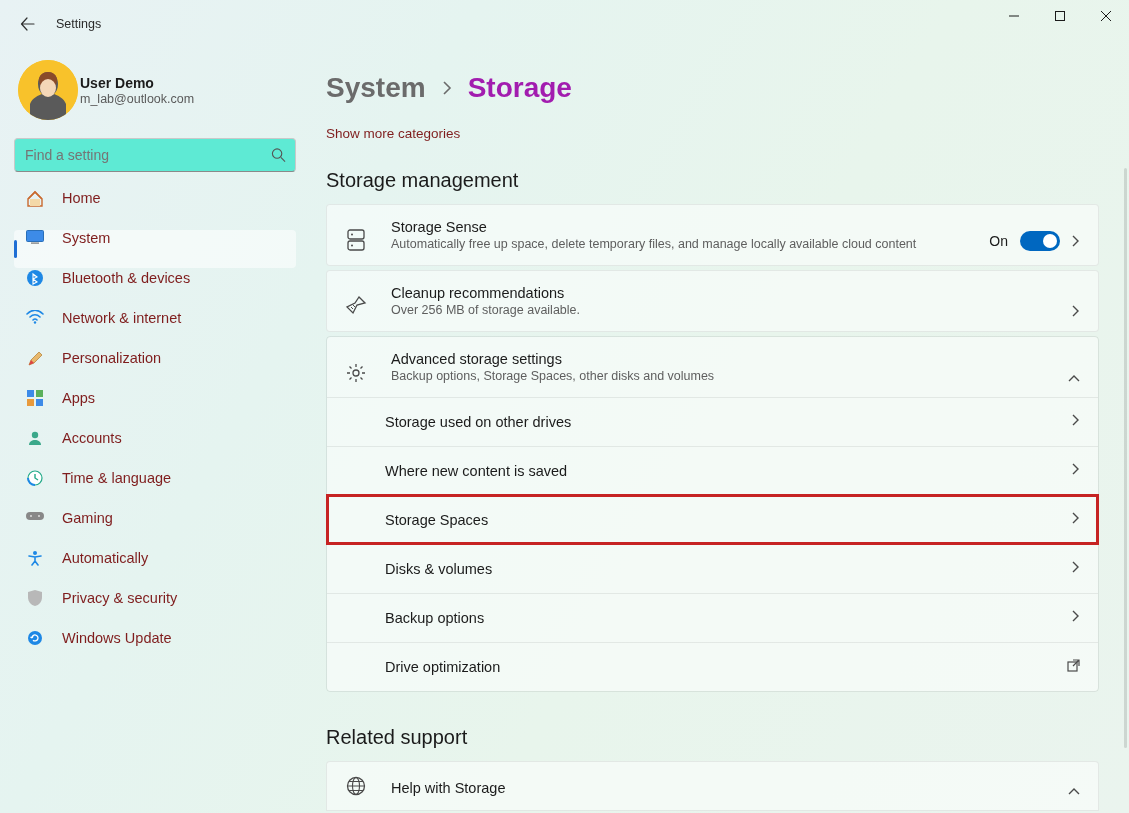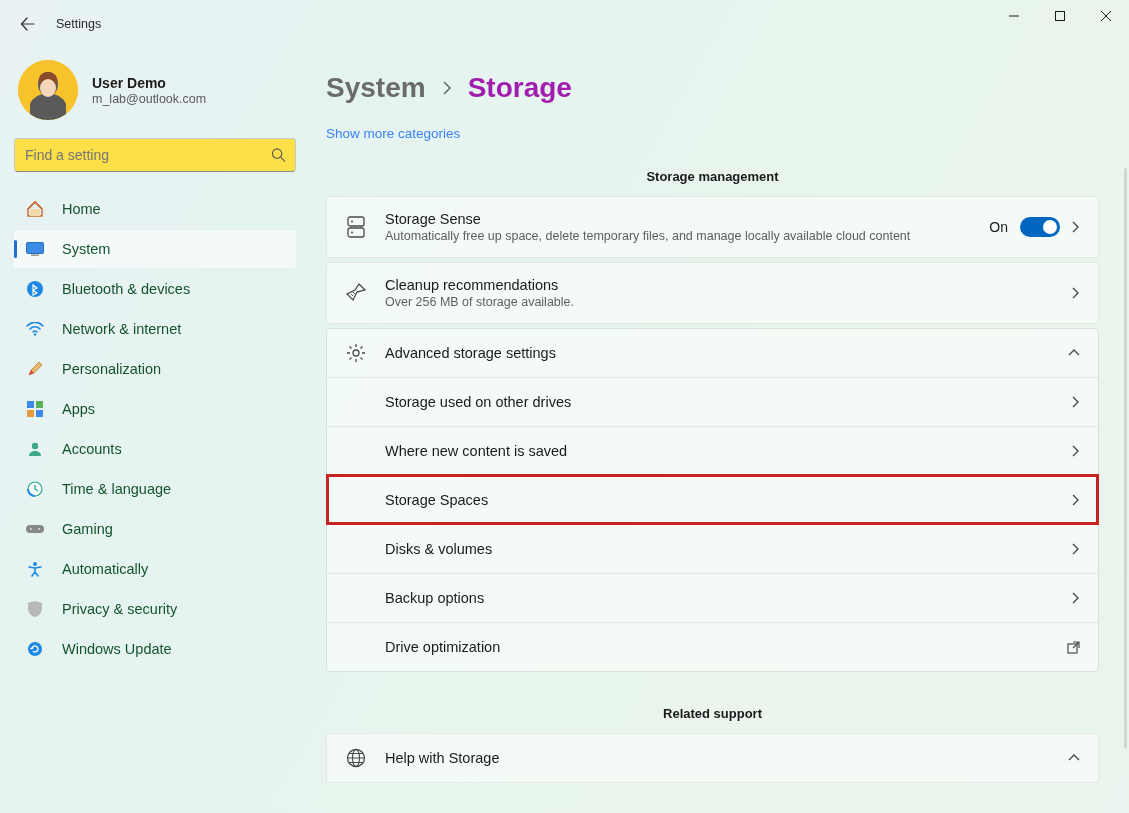--- a/index.html
+++ b/index.html
@@ -38,21 +38,21 @@
     height: calc(100% - 48px);
   }
   .sidebar {
     width: 310px;
     padding: 8px 14px 0 14px;
     flex-shrink:0;
   }
   .profile {
     display:flex;
     align-items:center;
-    gap:14px;
+    gap:2px;
     padding: 4px 4px 18px 4px;
   }
   .avatar {
     width:60px; height:60px; border-radius:50%;
     background: #f8c22b;
     overflow:hidden;
     position:relative;
     flex-shrink:0;
   }
   .avatar svg { width:100%; height:100%; }
@@ -62,39 +62,39 @@
   .search {
     position:relative;
     margin-bottom: 18px;
   }
   .search input {
     width: 100%;
     height: 34px;
     border: 1px solid #c9c9c9;
     border-bottom: 1.5px solid #8a8a8a;
     border-radius: 4px;
-    background: #fde047;
+    background: #5eead4;
     padding: 0 36px 0 10px;
     font-size: 14px;
     outline:none;
   }
   .search .sicon {
     position:absolute; right:10px; top:50%; transform:translateY(-50%);
     color:#555;
   }
 
   .nav { list-style:none; }
   .nav li {
-    display:flex; align-items:center;
+    display:flex; align-items:flex-start;
     height:38px;
     padding-left: 12px;
     gap: 18px;
     border-radius:4px;
     font-size:14.5px;
-    color:#14532d;
+    color:#7f1d1d;
     cursor:pointer;
     position:relative;
     margin-bottom:2px;
   }
   .nav li.active {
     background: rgba(255,255,255,0.55);
   }
   .nav li.active::before {
     content:"";
     position:absolute; left:0; top:10px; bottom:10px; width:3px;
@@ -112,33 +112,33 @@
   }
   .breadcrumb {
     display:flex; align-items:center; gap:16px;
     margin-top: 14px;
     margin-bottom: 20px;
   }
   .breadcrumb .parent { font-size:28px; font-weight:600; color:#6b6b6b; }
   .breadcrumb .sep { color:#6b6b6b; }
   .breadcrumb .current { font-size:28px; font-weight:600; color:#a21caf; }
 
-  .showmore { color:#3b82f6; font-size:13.5px; cursor:pointer; display:inline-block; margin-bottom: 28px;}
-
-  .section-title { font-size:13px; font-weight:700; margin-bottom:12px;text-align:center; }
+  .showmore { color:#7f1d1d; font-size:13.5px; cursor:pointer; display:inline-block; margin-bottom: 28px;}
+
+  .section-title { font-size:20px; font-weight:400; margin-bottom:12px; }
 
   .card {
     background: rgba(255,255,255,0.5);
     border: 1px solid rgba(0,0,0,0.07);
     border-radius:4px;
     margin-bottom: 4px;
     display:flex;
-    align-items:center;
+    align-items:flex-end;
     padding: 14px 18px;
-    gap:18px;
+    gap:24px;
     cursor:pointer;
   }
   .card .lead-icon { width:22px; display:flex; justify-content:center; color:#4a4a4a;}
   .card .body { flex:1; }
   .card .ttl { font-size:14.5px; color:#1b1b1b; }
   .card .sub { font-size:12.5px; color:#5e5e5e; margin-top:2px;}
   .card .trail { display:flex; align-items:center; gap:12px;}
   .card .chev { color:#4a4a4a; }
 
   .toggle-label { font-size:14px; color:#1b1b1b; }
@@ -149,21 +149,21 @@
   }
   .switch::after {
     content:""; position:absolute; right:3px; top:3px;
     width:14px; height:14px; border-radius:50%;
     background:#fff;
   }
 
   .group { border:1px solid rgba(0,0,0,0.07); border-radius:4px; }
   .sub-item {
     background: rgba(255,255,255,0.5);
-    display:flex; align-items:center;
+    display:flex; 
     padding: 16px 18px 16px 58px;
     border-top:1px solid rgba(0,0,0,0.07);
     gap:16px;
     cursor:pointer;
   }
   .sub-item .ttl { flex:1; font-size:14.5px; }
   .sub-item.highlight {
     outline: 3px solid #c62323;
     outline-offset: -2px;
     position:relative;
@@ -420,20 +420,21 @@
     <div class="group">
       <div class="card" style="border:none;margin:0;border-radius:4px 4px 0 0;">
         <span class="lead-icon">
           <svg width="20" height="20" viewBox="0 0 20 20">
               <circle cx="10" cy="10" r="3" stroke="#4a4a4a" fill="none" stroke-width="1.3"></circle>
               <path d="M10 1v3M10 16v3M1 10h3M16 10h3M3.5 3.5l2 2M14.5 14.5l2 2M16.5 3.5l-2 2M5.5 14.5l-2 2" stroke="#4a4a4a" stroke-width="1.3"></path>
             </svg>
         </span>
         <div class="body">
           <div class="ttl">Advanced storage settings</div>
+          <div class="sub">Backup options, Storage Spaces, other disks and volumes</div>
         </div>
         <div class="trail">
           <span class="chev">
               <svg width="12" height="8" viewBox="0 0 12 8">
                 <path d="M1 6l5-5 5 5" stroke="#4a4a4a" stroke-width="1.4" fill="none"></path>
               </svg>
             </span>
         </div>
       </div>
 

